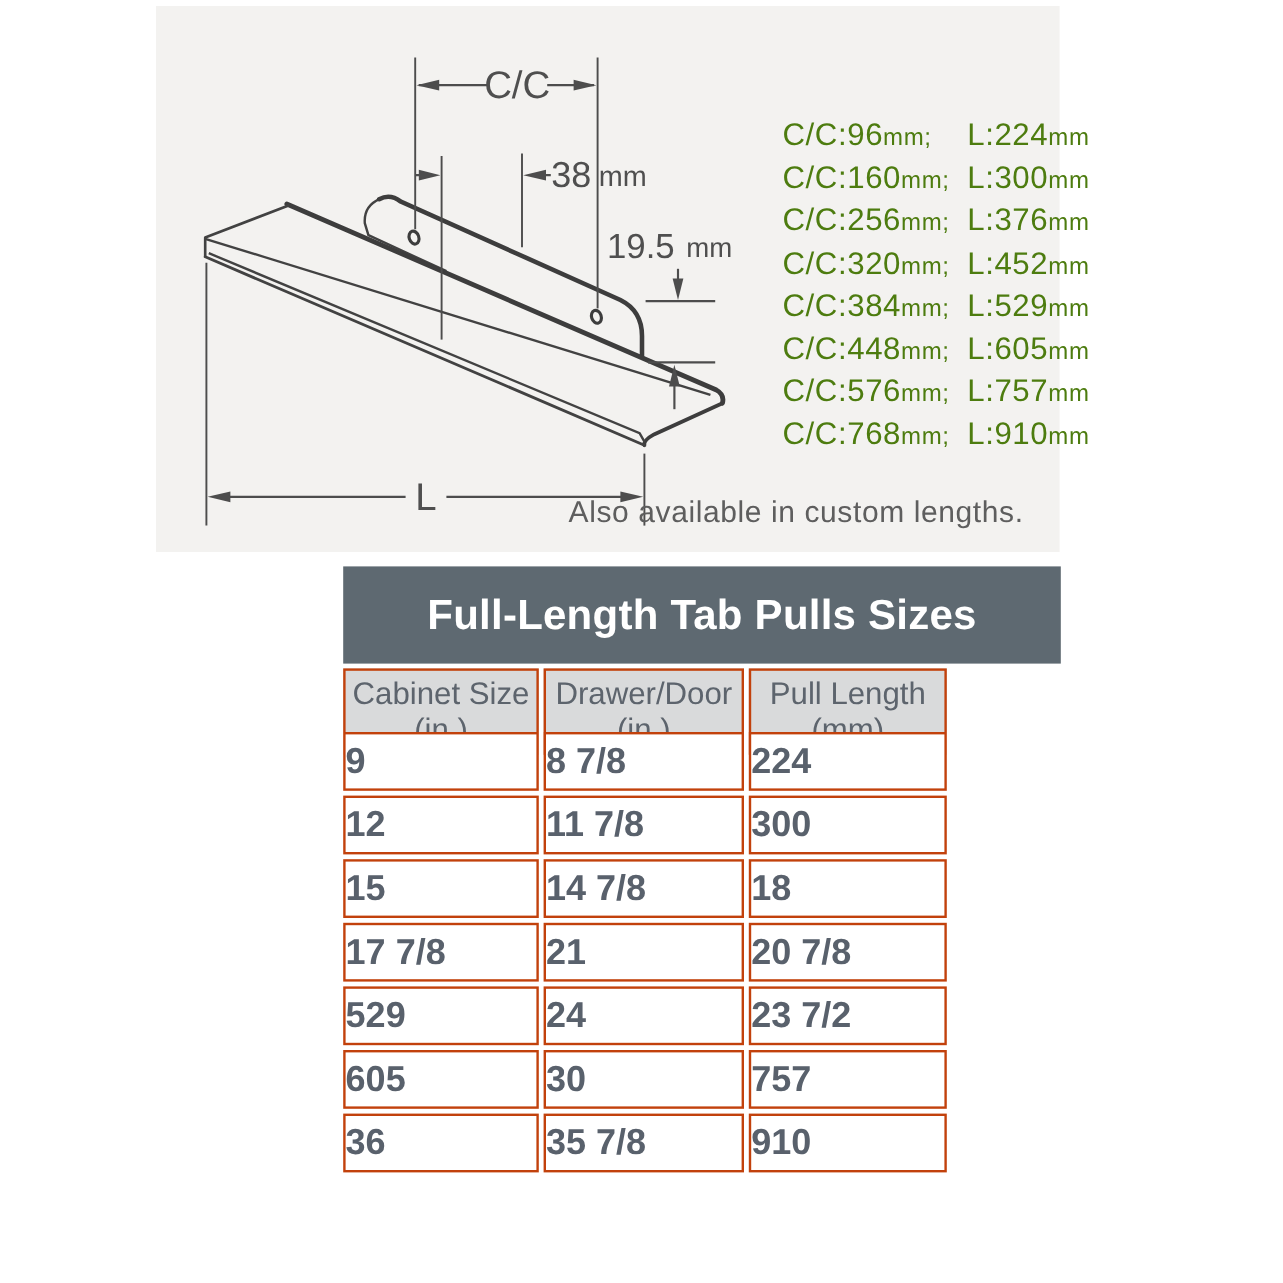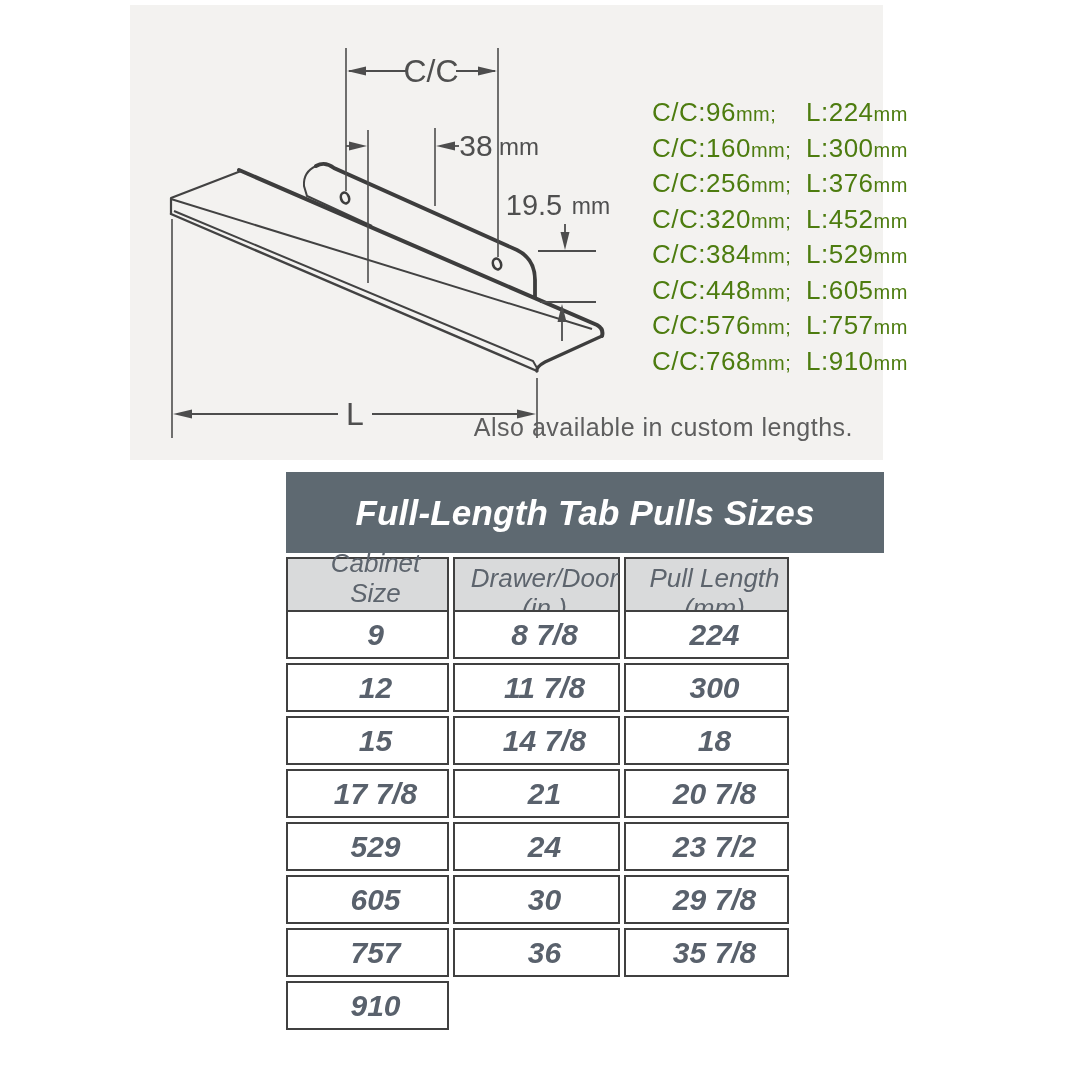--- a/index.html
+++ b/index.html
@@ -12,28 +12,28 @@
   .svg-dim-text{fill:#4f4f4f;font-family:"Liberation Sans",sans-serif;}
 
   .specs{position:absolute;left:522px;top:90px;color:#4d7c0f;}
   .spec-line{height:35.5px;line-height:35.5px;white-space:nowrap;}
   .cc-part{display:inline-block;width:154px;}
   .t1{font-size:26px;letter-spacing:.5px;}
   .t2{font-size:20px;letter-spacing:.5px;}
   .note{position:absolute;right:30px;top:408px;font-size:25px;color:#5e5e5e;letter-spacing:.5px;margin-left:48px;}
 
   
-  .sizes-table{position:absolute;left:286px;top:472px;width:598px;font-style:italic;}
+  .sizes-table{position:absolute;left:286px;top:472px;width:598px;}
   .tbl-title{height:81px;line-height:81px;background:#5e6971;color:#ffffff;
              text-align:center;font-size:35px;font-weight:bold;letter-spacing:.2px;}
   .grid{margin-top:4px;display:grid;grid-template-columns:163px 167px 165px;
         grid-auto-rows:49px;gap:4px;}
   .grid .hrow{height:72px;}
-  .cell{box-sizing:border-box;border:2px solid #404040;display:flex;
-        flex-direction:column;align-items:center;justify-content:center;padding-left:16px;}
+  .cell{box-sizing:border-box;border:2px solid #c2410c;display:flex;
+        flex-direction:column;justify-content:center;}
   .hcell{background:#d9dadb;color:#5d646d;font-size:26px;line-height:30px;text-align:center;}
   .dcell{background:#ffffff;color:#59616c;font-size:30px;font-weight:bold;}
 </style>
 </head>
 <body>
 
 <div class="page">
 
   <div class="panel">
 
@@ -136,21 +136,20 @@
 
       <div class="cell dcell">21</div>
       <div class="cell dcell">20 7/8</div>
       <div class="cell dcell">529</div>
 
       <div class="cell dcell">24</div>
       <div class="cell dcell">23 7/2</div>
       <div class="cell dcell">605</div>
 
       <div class="cell dcell">30</div>
-      <div class="cell dcell">29 7/8</div>
       <div class="cell dcell">757</div>
 
       <div class="cell dcell">36</div>
       <div class="cell dcell">35 7/8</div>
       <div class="cell dcell">910</div>
     </div>
   </div>
 
 </div>
 

